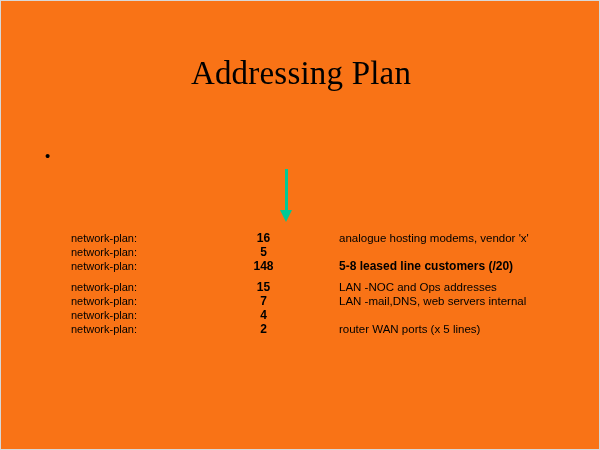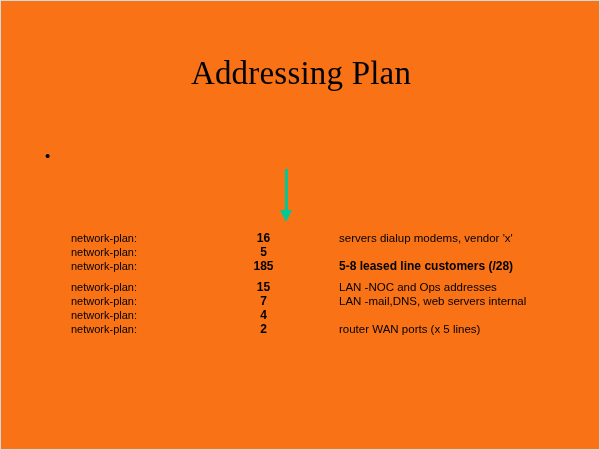--- a/index.html
+++ b/index.html
@@ -148,30 +148,30 @@
     <svg width="24" height="54" viewBox="0 0 24 54" xmlns="http://www.w3.org/2000/svg">
       <rect x="11" y="0" width="3" height="42" fill="#00c896"></rect>
       <polygon points="6,41 18,41 12,53" fill="#00c896"></polygon>
     </svg>
   </div>
 
   <div id="plan-table">
       <div class="plan-row">
         <span class="plan-label">network-plan:</span>
         <span class="plan-count">16</span>
-        <span class="plan-desc">servers dialup modems, vendor 'x'</span>
+        <span class="plan-desc">analogue hosting modems, vendor 'x'</span>
       </div>
       <div class="plan-row">
         <span class="plan-label">network-plan:</span>
         <span class="plan-count">5</span>
       </div>
       <div class="plan-row">
         <span class="plan-label">network-plan:</span>
-        <span class="plan-count">185</span>
-        <span class="plan-desc bold">5-8 leased line customers (/28)</span>
+        <span class="plan-count">148</span>
+        <span class="plan-desc bold">5-8 leased line customers (/20)</span>
       </div>
       <div class="plan-row gap-before">
         <span class="plan-label">network-plan:</span>
         <span class="plan-count">15</span>
         <span class="plan-desc">LAN -NOC and Ops addresses</span>
       </div>
       <div class="plan-row">
         <span class="plan-label">network-plan:</span>
         <span class="plan-count">7</span>
         <span class="plan-desc">LAN -mail,DNS, web servers internal</span>

